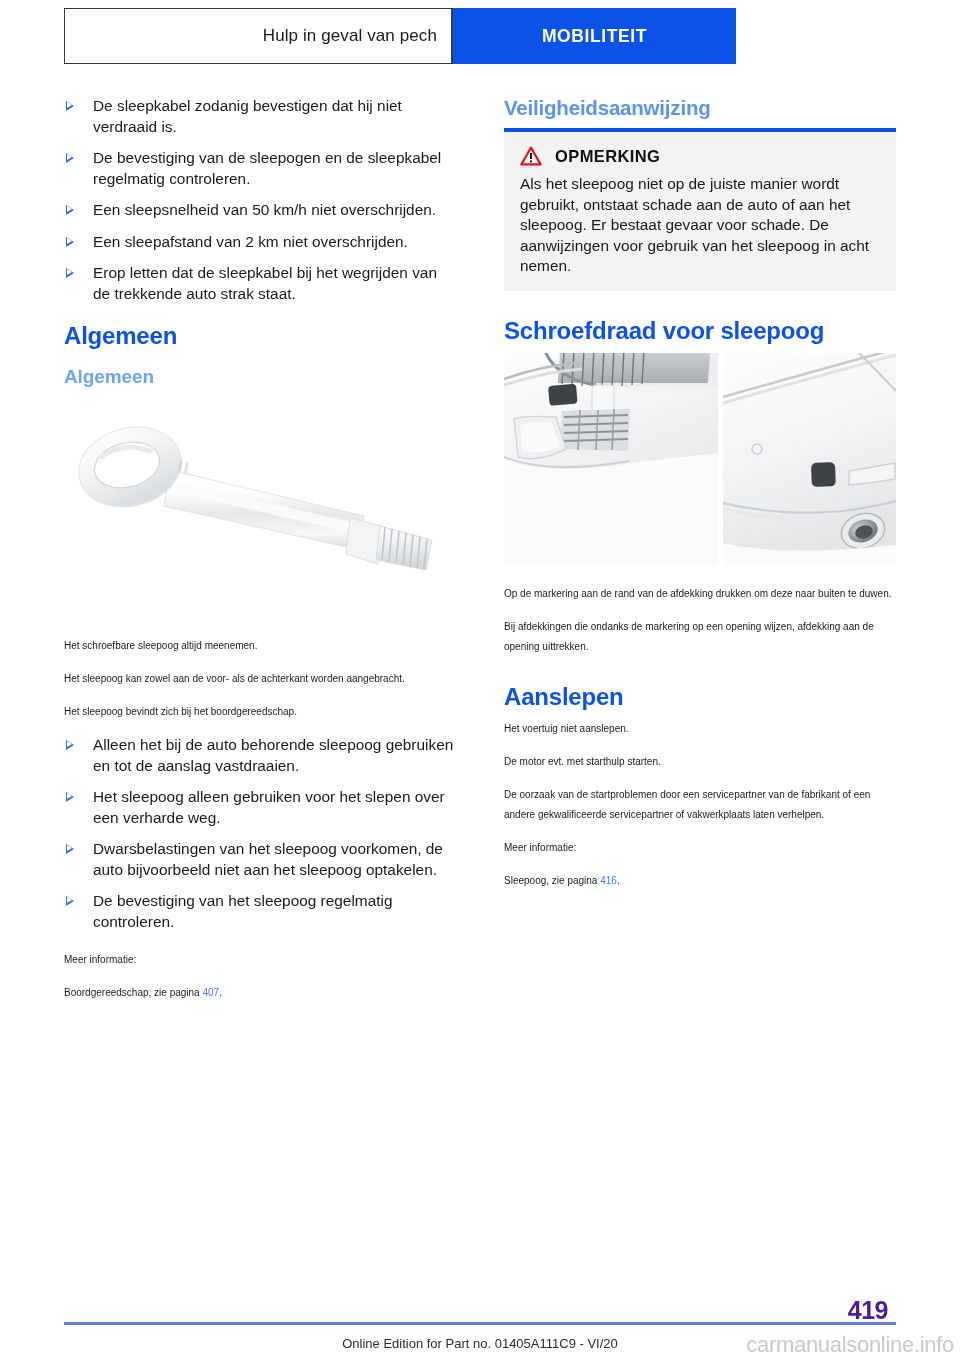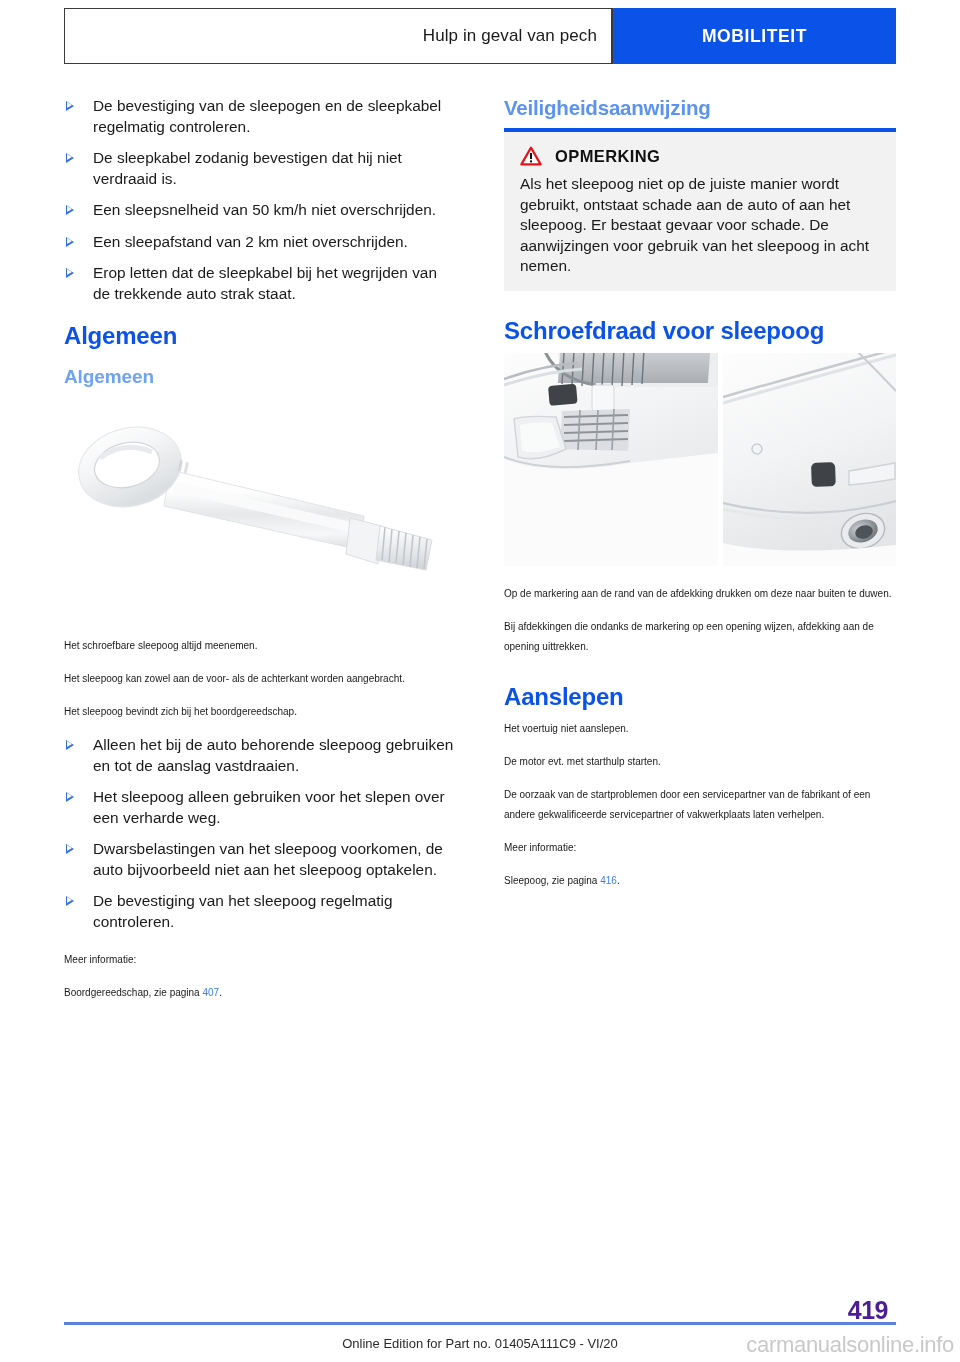--- a/index.html
+++ b/index.html
@@ -14,21 +14,21 @@
     font-family: "Liberation Sans", sans-serif;
     color: #1a1a1a;
     overflow: hidden;
   }
 
   
   .header {
     position: absolute;
     top: 8px;
     left: 64px;
-    width: 832px;
+    width: 672px;
     height: 56px;
     display: flex;
     align-items: stretch;
   }
   .header-tab {
     flex: 1 1 auto;
     border: 1px solid #3b3b3b;
     border-right: 2px solid #3b3b3b;
     box-sizing: border-box;
     display: flex;
@@ -227,25 +227,25 @@
     <span class="header-chapter-label">MOBILITEIT</span>
   </div>
 </div>
 
 <div class="page-body">
 
   <div class="col col-left">
 
     <div class="bullet">
       <span class="tri"></span>
+      <span>De sleepkabel zodanig bevestigen dat hij niet verdraaid is.</span>
+    </div>
+    <div class="bullet">
+      <span class="tri"></span>
       <span>De bevestiging van de sleepogen en de sleepkabel regelmatig controleren.</span>
-    </div>
-    <div class="bullet">
-      <span class="tri"></span>
-      <span>De sleepkabel zodanig bevestigen dat hij niet verdraaid is.</span>
     </div>
     <div class="bullet">
       <span class="tri"></span>
       <span>Een sleepsnelheid van 50 km/h niet over­schrijden.</span>
     </div>
     <div class="bullet">
       <span class="tri"></span>
       <span>Een sleepafstand van 2 km niet overschrij­den.</span>
     </div>
     <div class="bullet">

